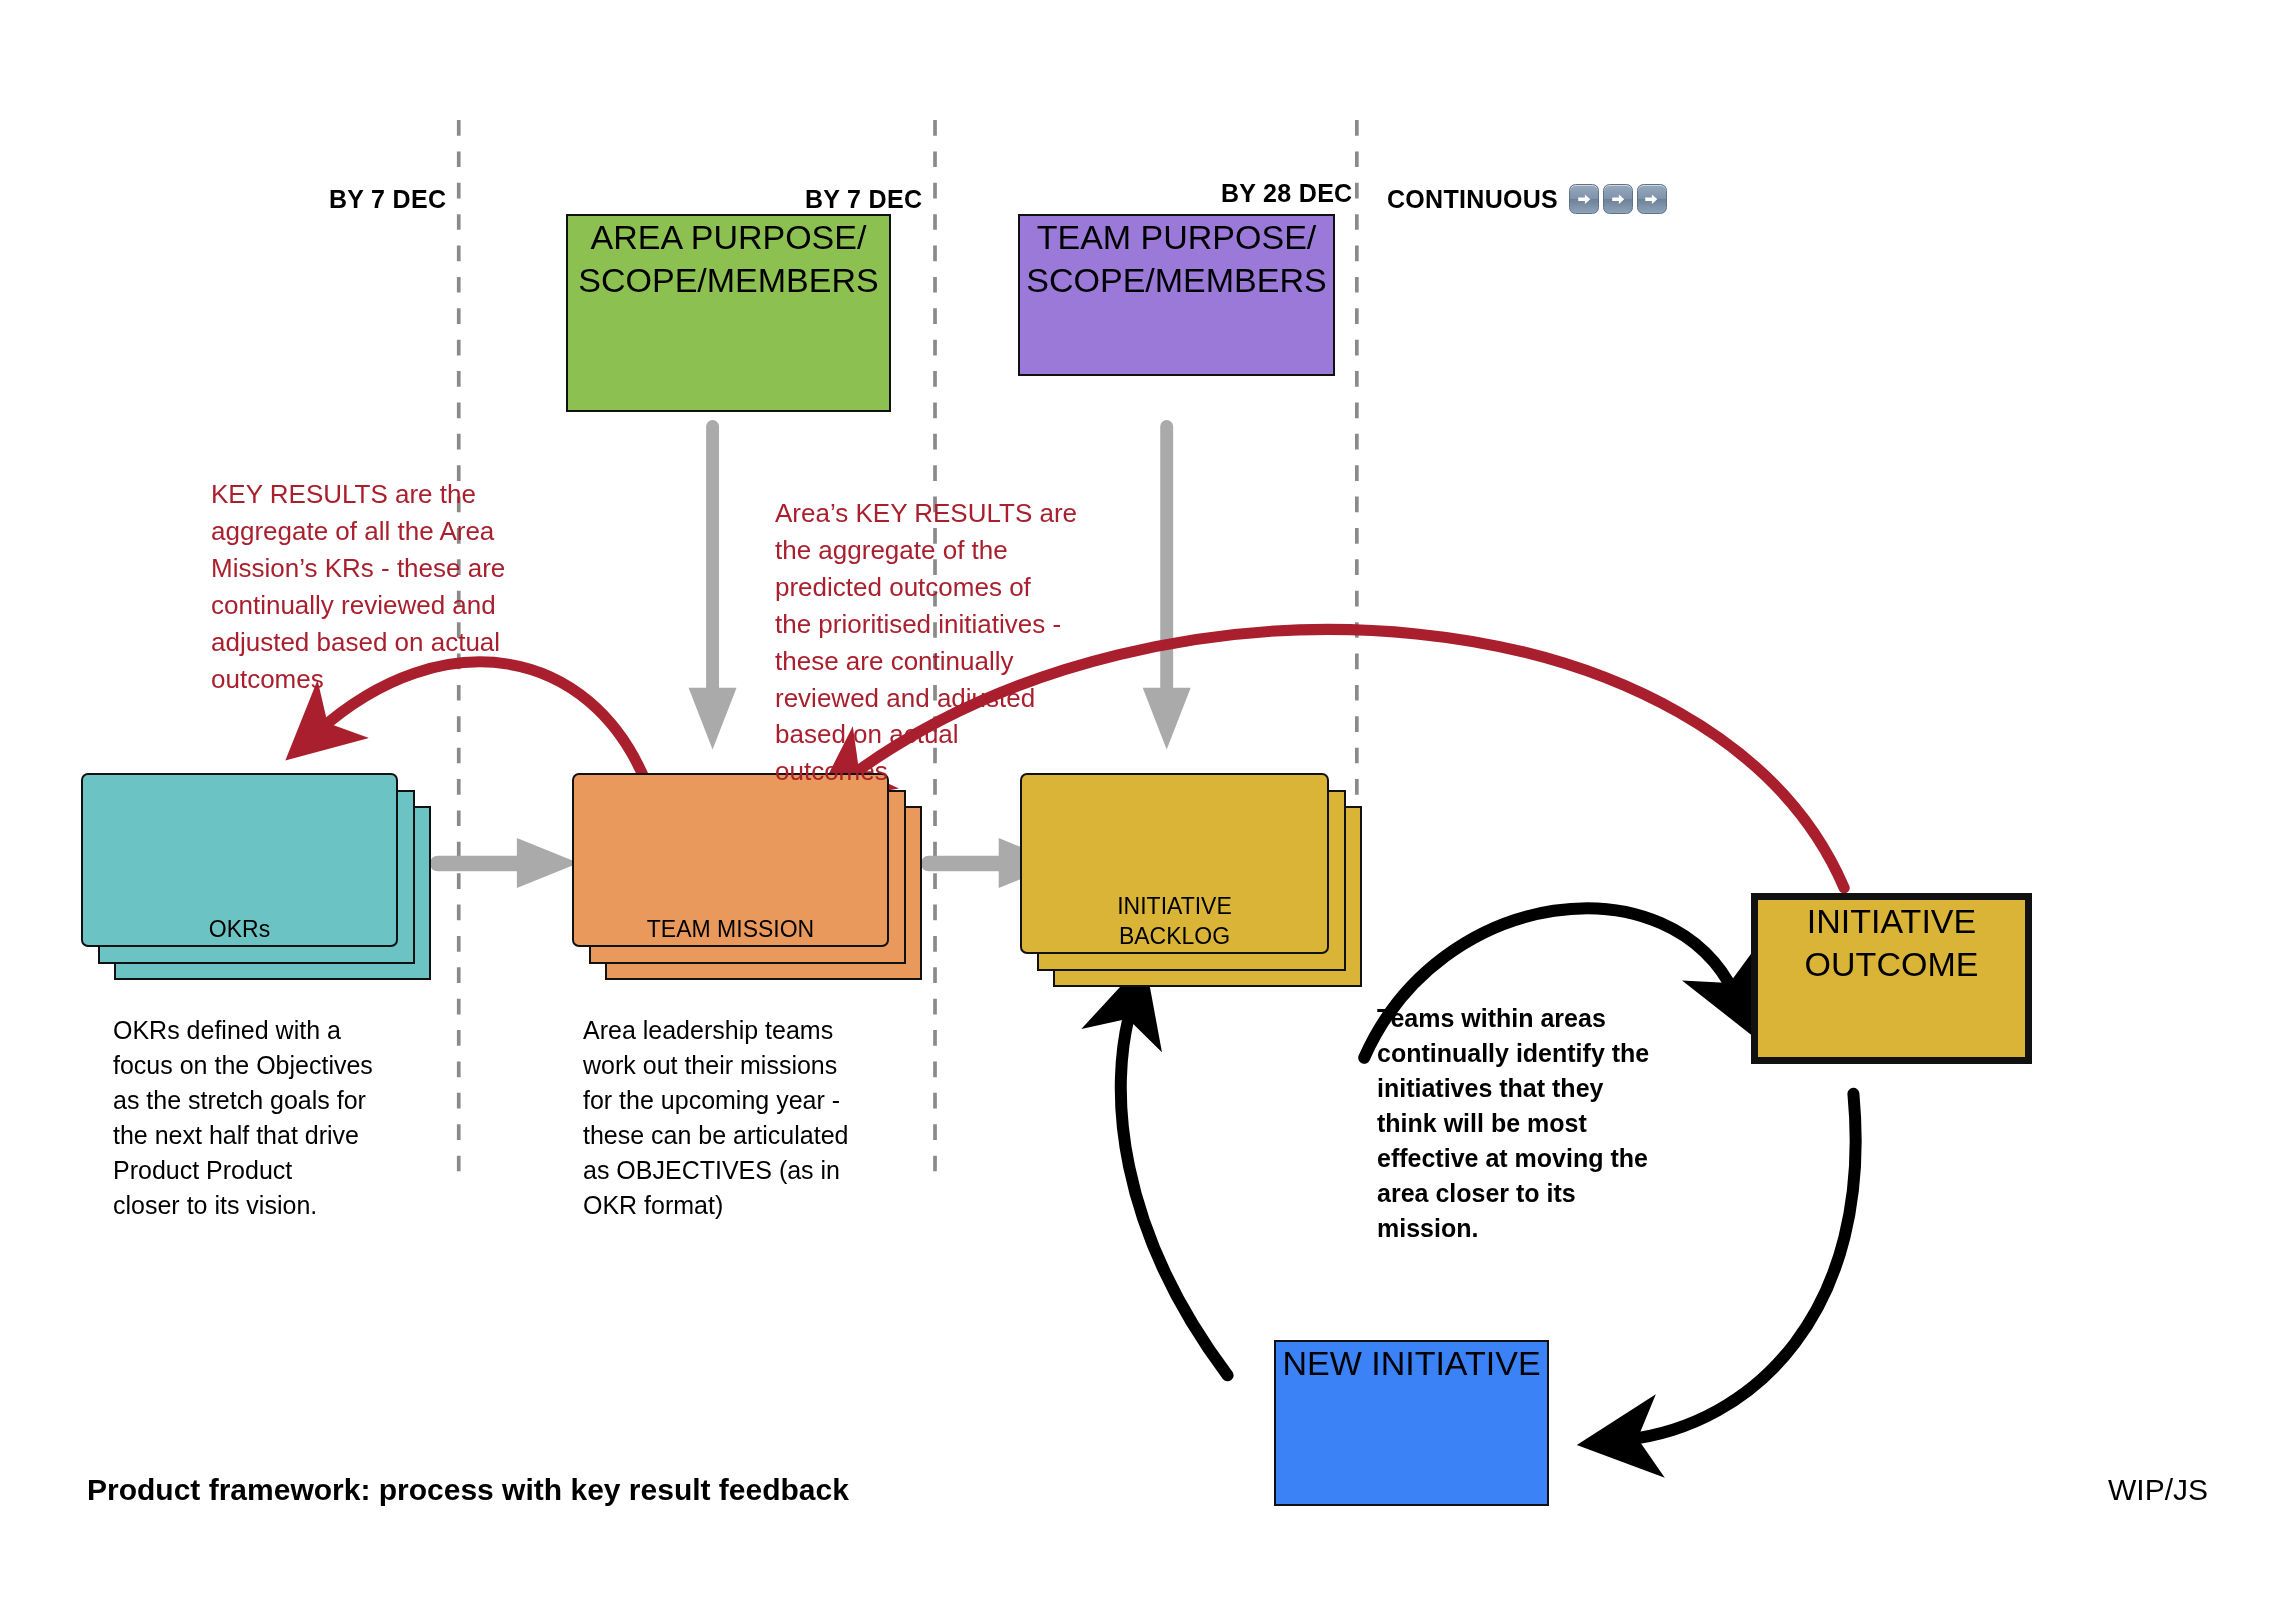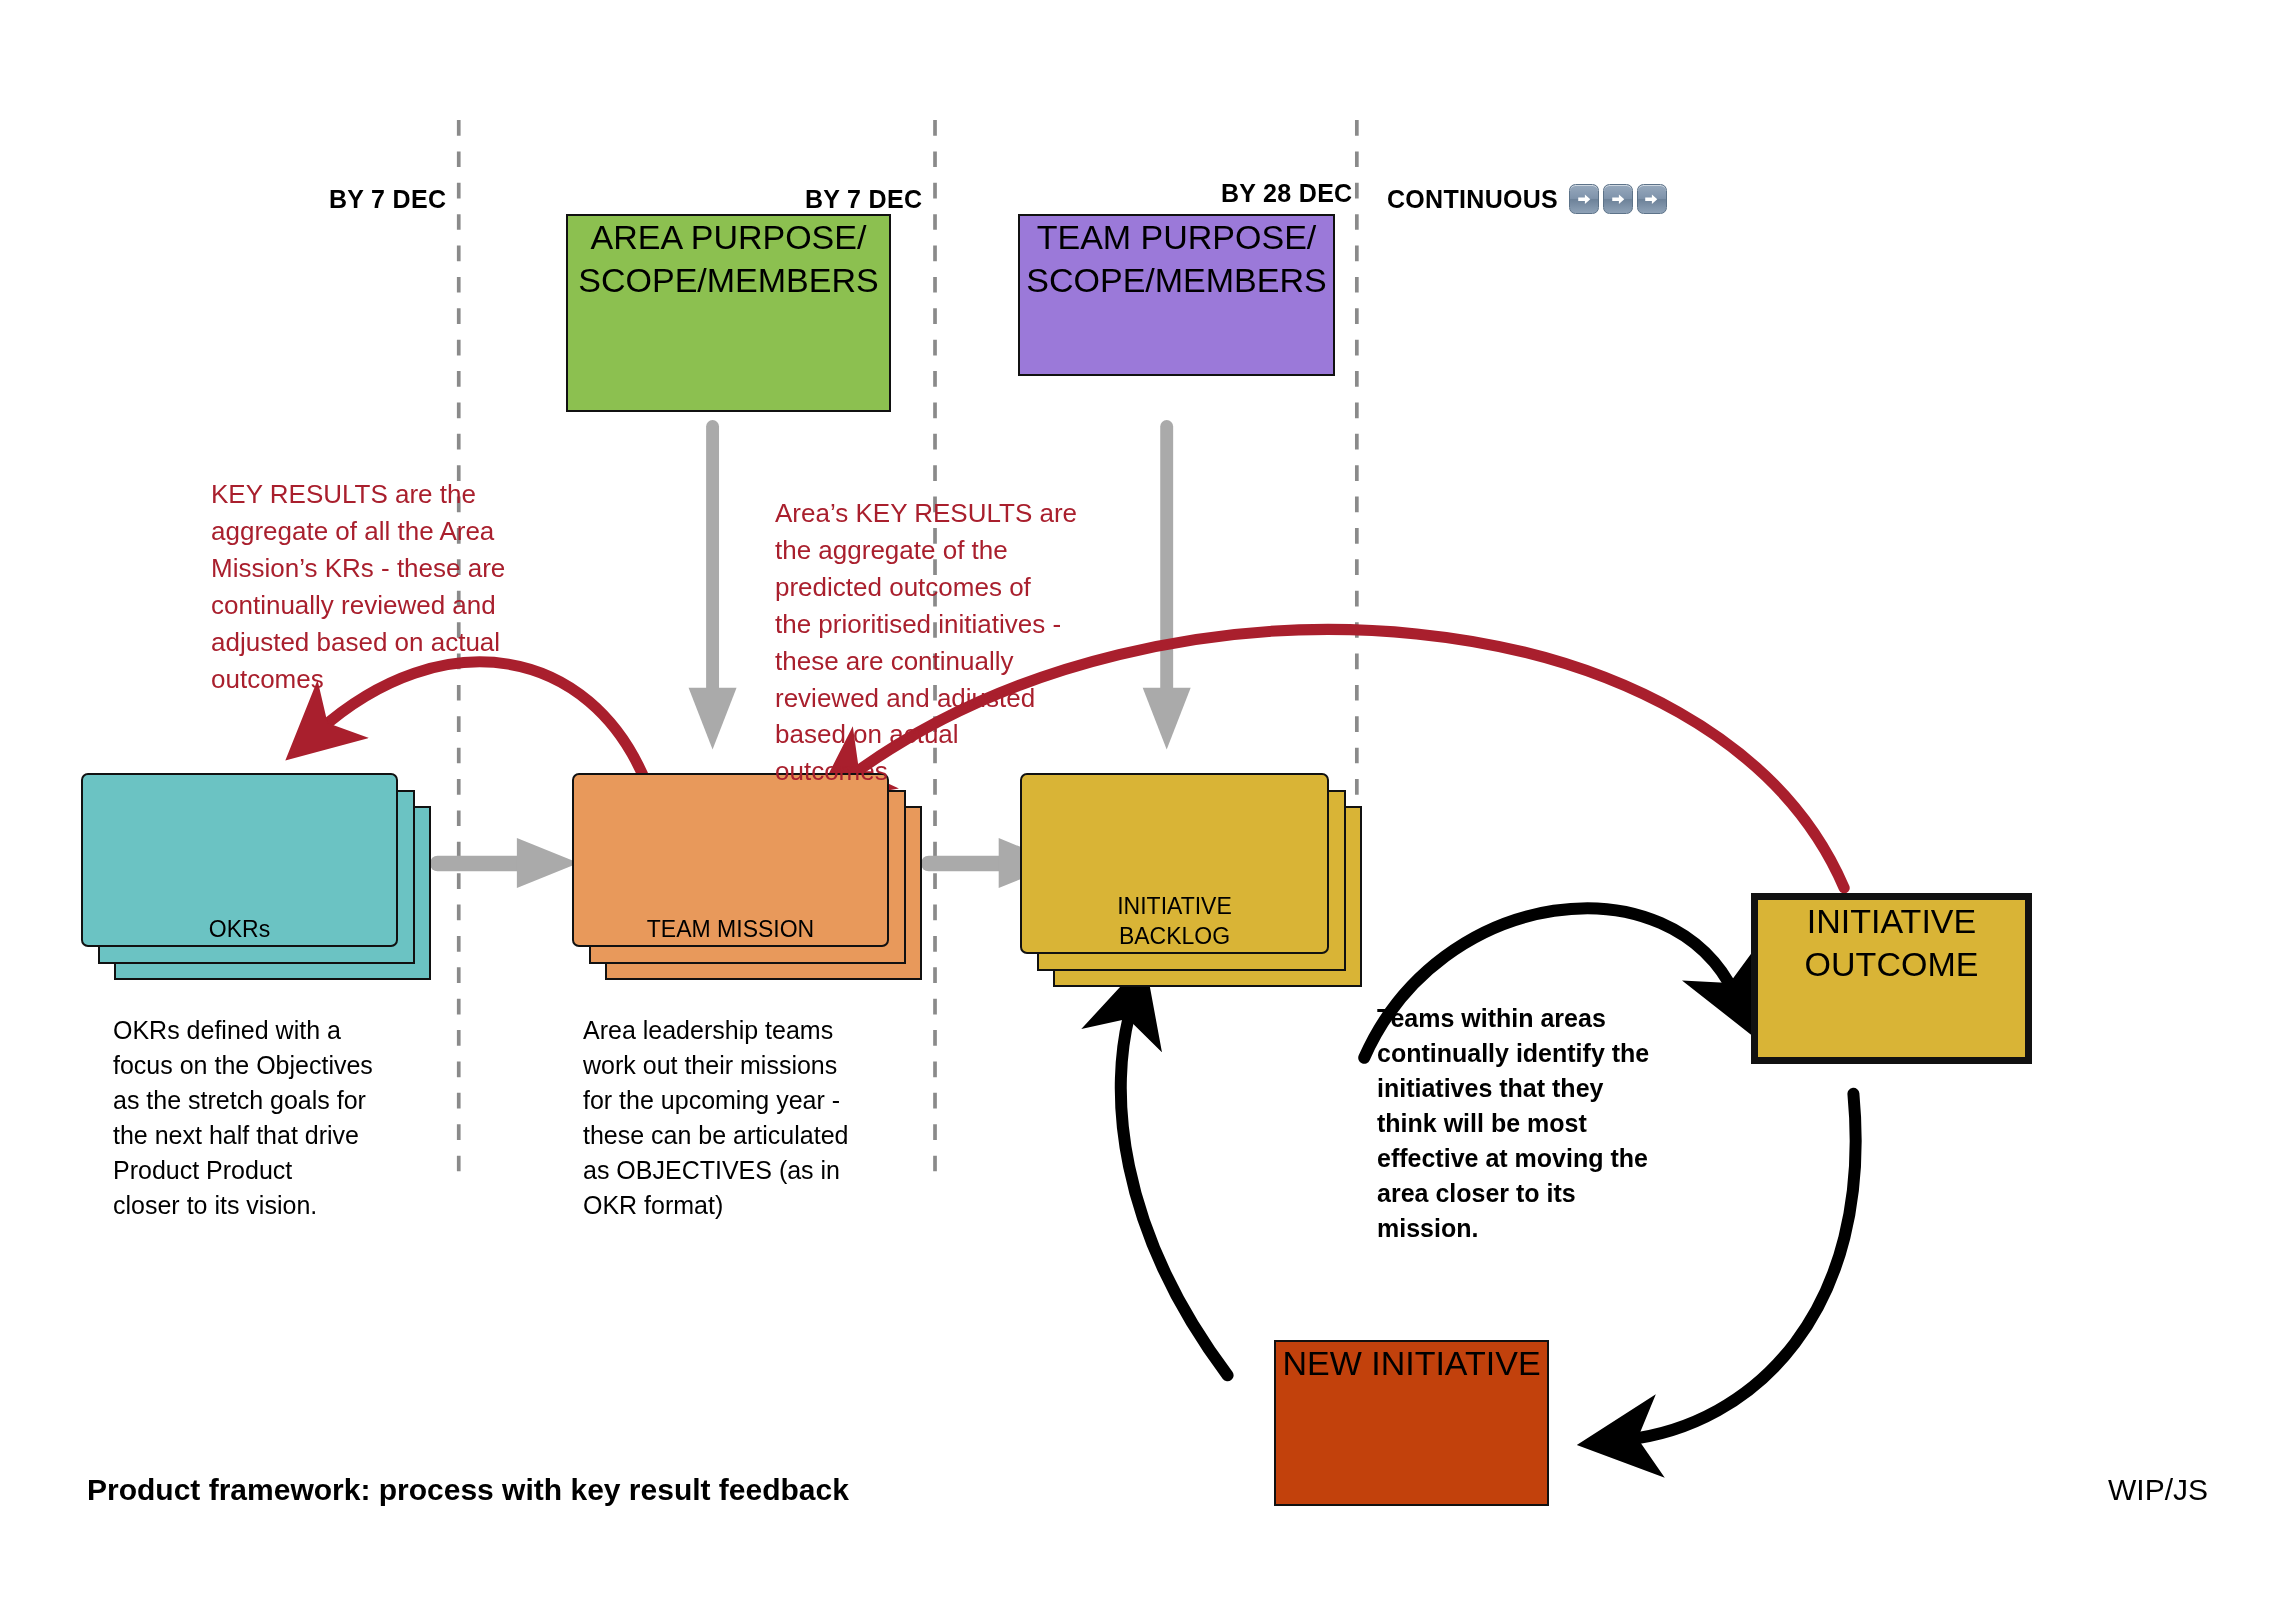--- a/index.html
+++ b/index.html
@@ -177,21 +177,21 @@
     </div>
   </div>
 
   <div class="box thick" style="left:1751px;top:893px;width:281px;height:171px;background:#D9B436;">
     <div>
       <div>INITIATIVE</div>
       <div>OUTCOME</div>
     </div>
   </div>
 
-  <div class="box" style="left:1274px;top:1340px;width:275px;height:166px;background:#c2410c;">
+  <div class="box" style="left:1274px;top:1340px;width:275px;height:166px;background:#3b82f6;">
     <span>NEW INITIATIVE</span>
   </div>
 
   <div class="annot" style="left:211px;top:476px;width:314px;">KEY RESULTS are the
 aggregate of all the Area
 Mission’s KRs - these are
 continually reviewed and
 adjusted based on actual
 outcomes</div>
 

